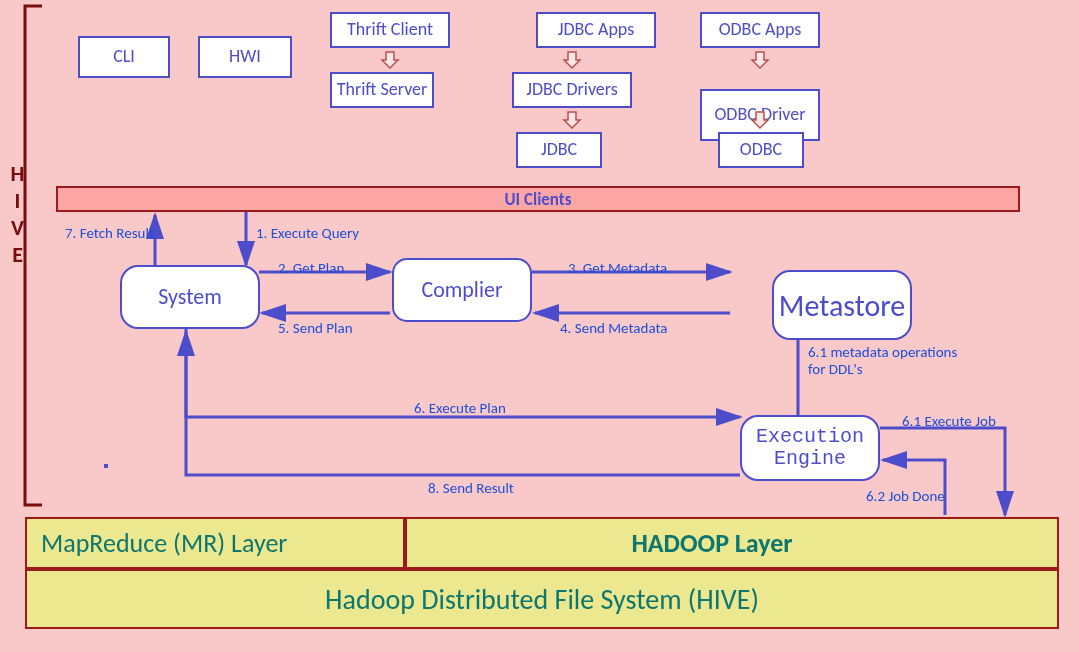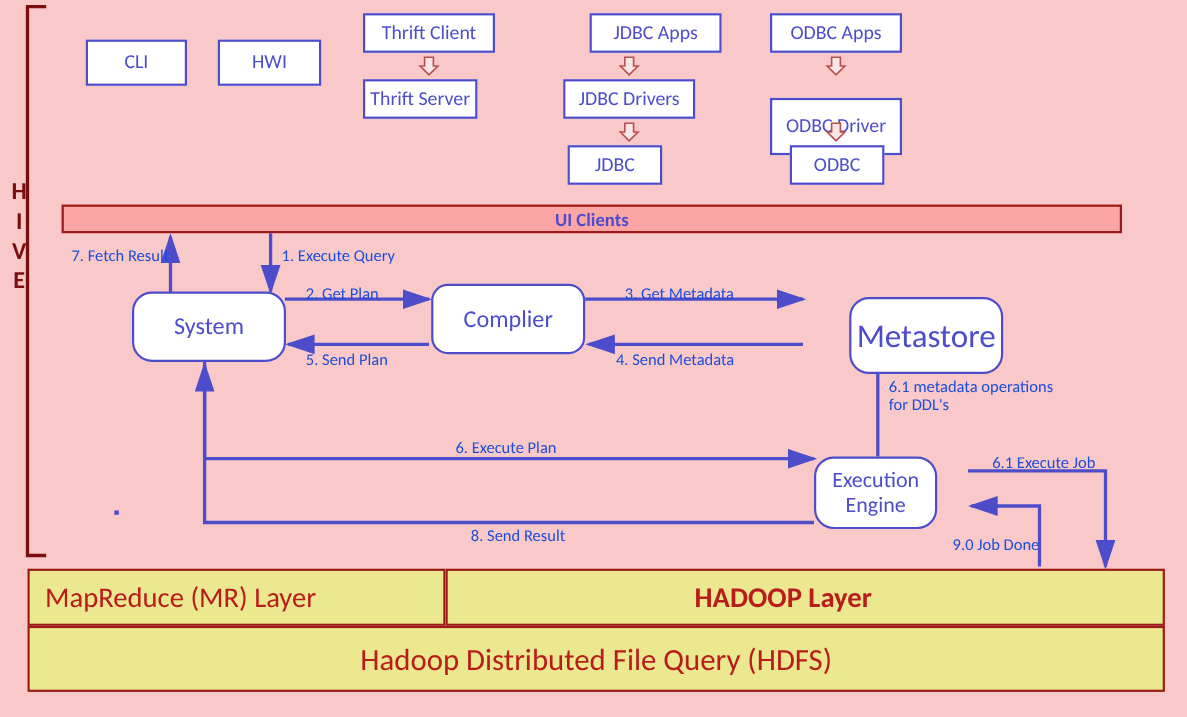--- a/index.html
+++ b/index.html
@@ -48,21 +48,21 @@
     font-size: 22px;
     font-weight: bold;
     letter-spacing: 0;
     writing-mode: vertical-rl;
     text-orientation: upright;
   }
   .bottom-layer {
     position: absolute;
     background: #ebe88f;
     border: 2px solid #9d1a1a;
-    color: #b91c1c;
+    color: #0f766e;
     font-size: 26px;
     display: flex;
     align-items: center;
     justify-content: center;
   }
   svg.lines {
     position: absolute;
     left: 0; top: 0;
     width: 1079px;
     height: 652px;
@@ -149,31 +149,31 @@
       <path d="M6,2 h8 v8 h4 l-8,8 l-8,-8 h4 z" fill="#fbe6e6" stroke="#b85050" stroke-width="1.5"></path>
     </svg>
 </div>
 <div class="box" style="left:718px; top:132px; width:86px; height:36px;">ODBC</div>
 
 <div class="ui-clients" style="left:56px; top:186px; width:964px; height:26px; font-size:17px;">UI Clients</div>
 
 <div class="box rbox" style="left:120px; top:265px; width:140px; height:64px; font-size:22px;">System</div>
 <div class="box rbox" style="left:392px; top:258px; width:140px; height:64px; font-size:22px;border-radius:15px;">Complier</div>
 <div class="box rbox" style="left:772px; top:258px; width:140px; height:70px; font-size:30px;margin-top:12px;">Metastore</div>
-<div class="box rbox" style="left:740px; top:415px; width:112px; height:66px; font-size:20px; padding:4px;">Execution Engine</div>
+<div class="box rbox" style="left:740px; top:415px; width:140px; height:66px; font-size:20px; padding:4px;font-family:Liberation Mono, monospace;">Execution Engine</div>
 
 <div class="arrow-label" style="left:65px; top:225px;">7. Fetch Result</div>
 <div class="arrow-label" style="left:256px; top:225px;">1. Execute Query</div>
 <div class="arrow-label" style="left:278px; top:260px;">2. Get Plan</div>
 <div class="arrow-label" style="left:568px; top:260px;">3. Get Metadata</div>
 <div class="arrow-label" style="left:560px; top:320px;">4. Send Metadata</div>
 <div class="arrow-label" style="left:278px; top:320px;">5. Send Plan</div>
 <div class="arrow-label" style="left:414px; top:400px;">6. Execute Plan</div>
 <div class="arrow-label" style="left:808px; top:344px; width:150px;">6.1 metadata operations for DDL's</div>
 <div class="arrow-label" style="left:902px; top:413px;">6.1 Execute Job</div>
-<div class="arrow-label" style="left:866px; top:488px;">9.0 Job Done</div>
+<div class="arrow-label" style="left:866px; top:488px;">6.2 Job Done</div>
 <div class="arrow-label" style="left:428px; top:480px;">8. Send Result</div>
 
 <div style="position:absolute; left:104px; top:464px; width:4px; height:4px; background:#4d4dcc;"></div>
 
 <div class="bottom-layer" style="left:25px; top:517px; width:380px; height:52px; justify-content:flex-start; padding-left:14px;">MapReduce (MR) Layer</div>
 <div class="bottom-layer" style="left:405px; top:517px; width:654px; height:52px; justify-content:center; padding-right:40px;font-weight:bold;">HADOOP Layer</div>
-<div class="bottom-layer" style="left:25px; top:569px; width:1034px; height:60px; font-size:28px;">Hadoop Distributed File Query (HDFS)</div>
+<div class="bottom-layer" style="left:25px; top:569px; width:1034px; height:60px; font-size:28px;">Hadoop Distributed File System (HIVE)</div>
 
 </body></html>

